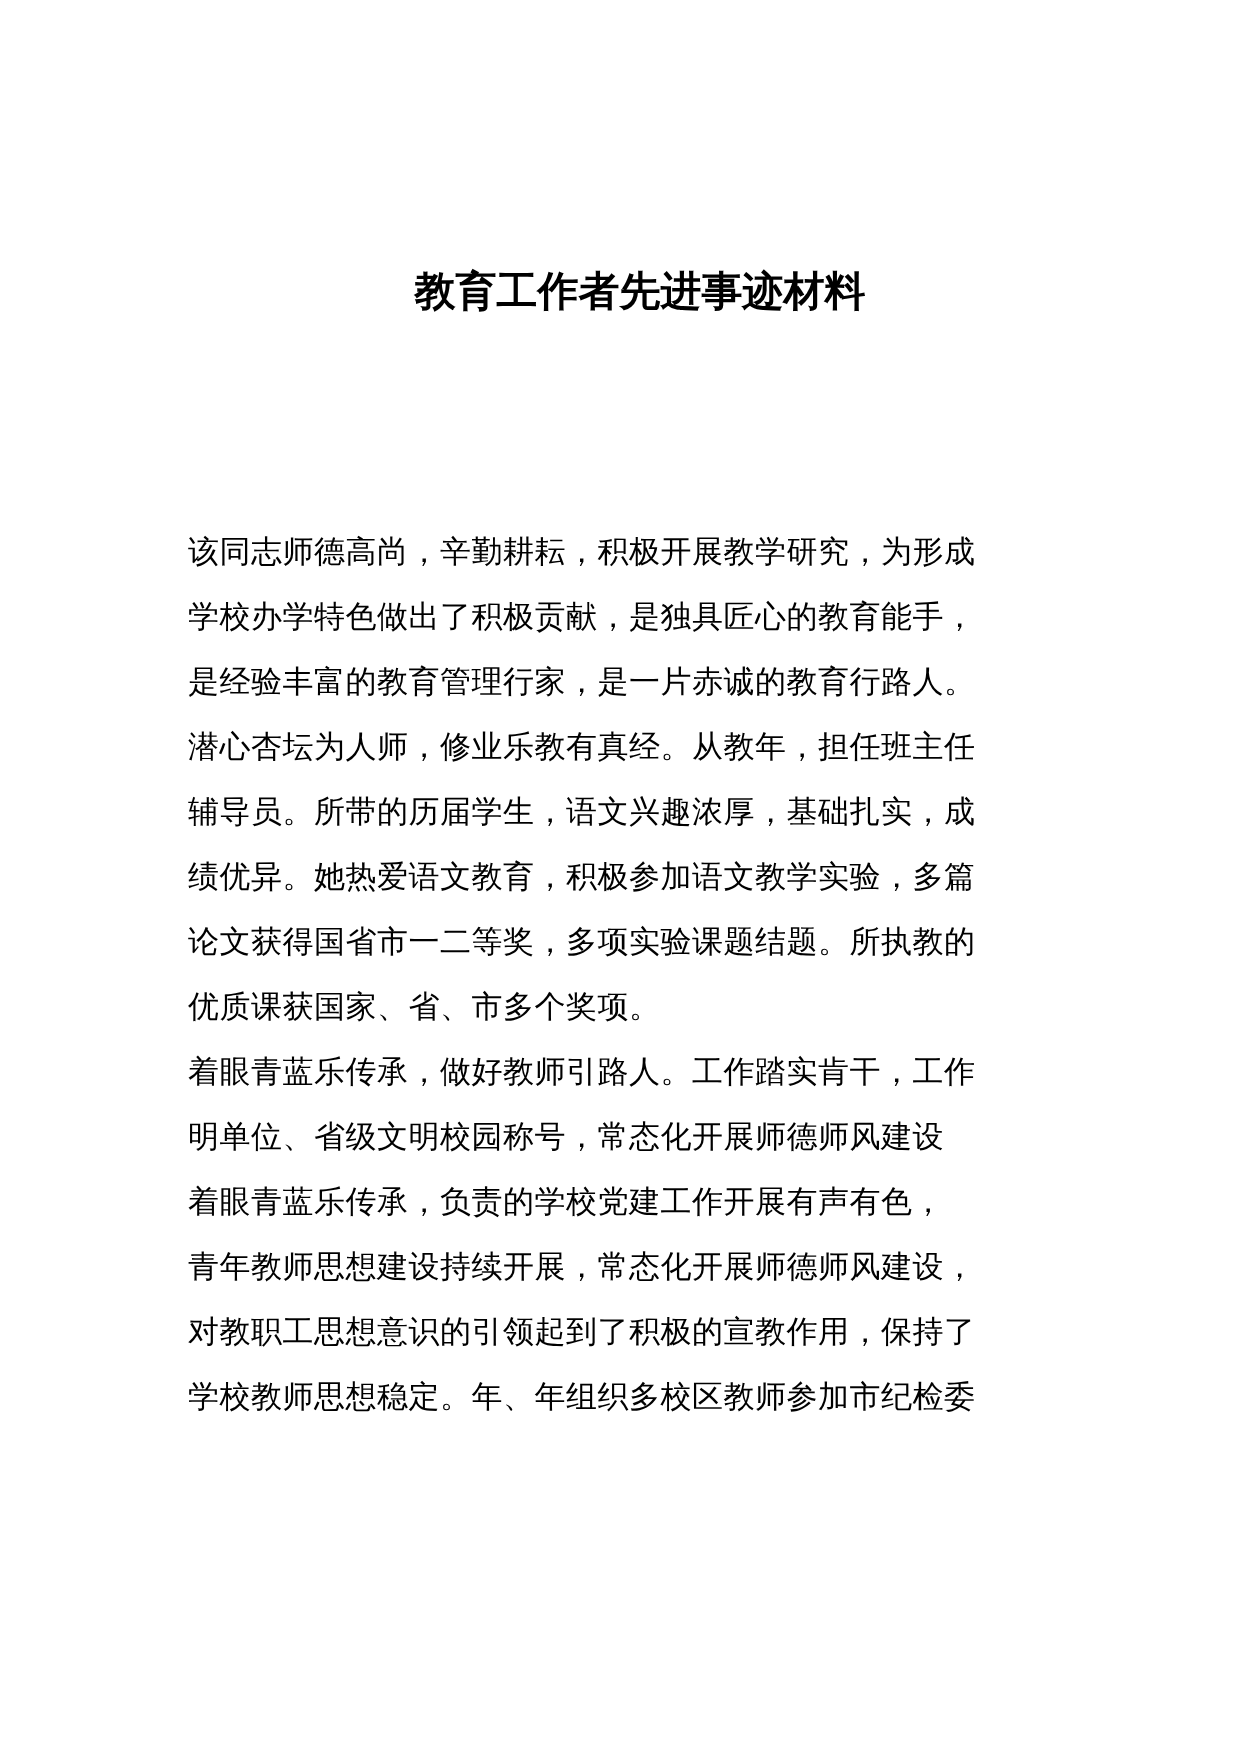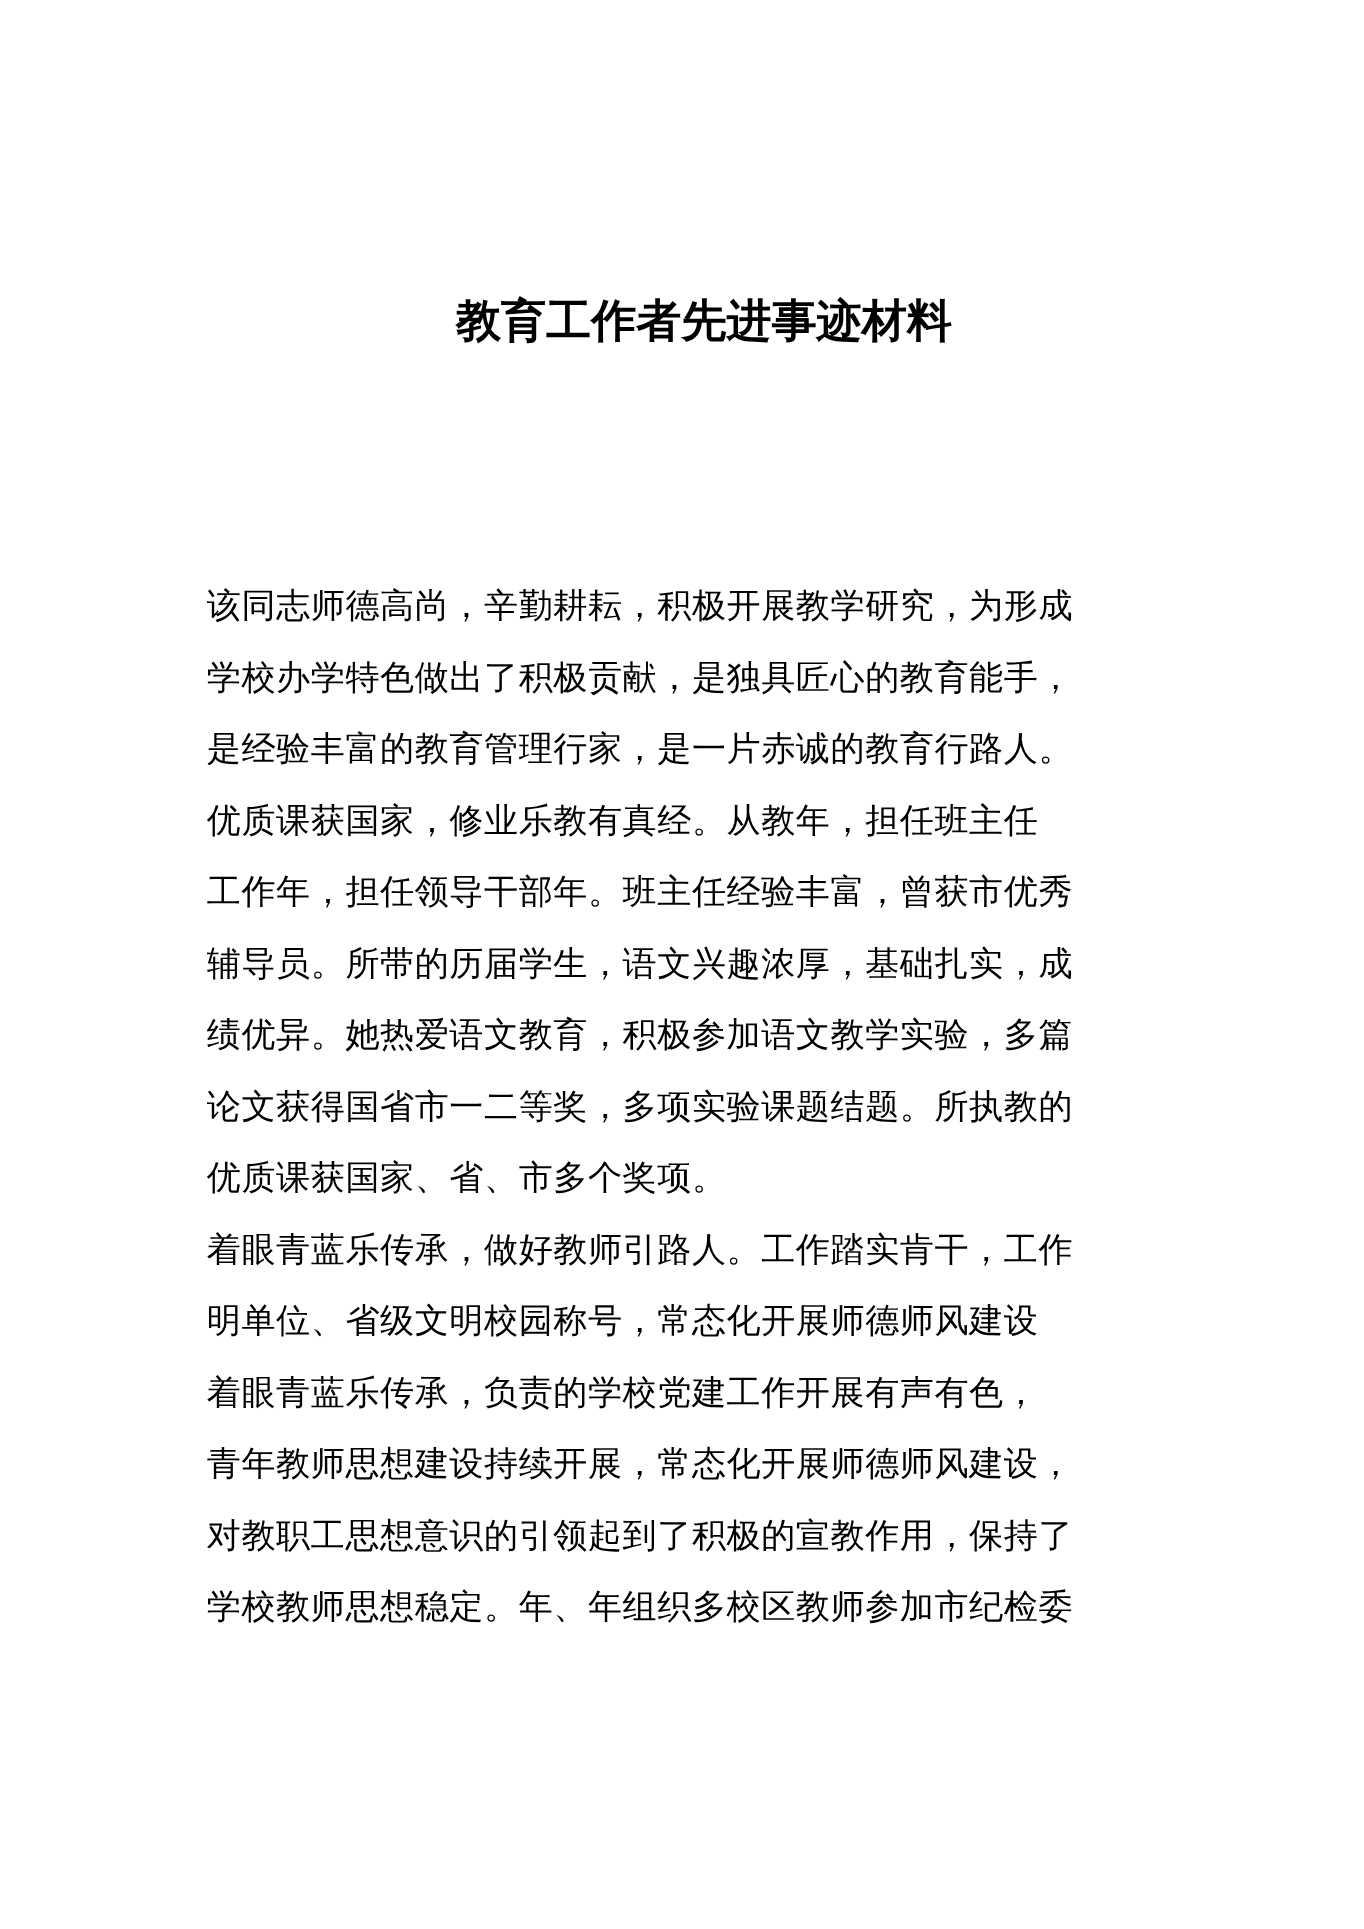--- a/index.html
+++ b/index.html
@@ -55,22 +55,21 @@
 <div class="page">
   <div class="title">教育工作者先进事迹材料</div>
 
   <div class="body-text">
     <div>
       <div class="line">该同志师德高尚，辛勤耕耘，积极开展教学研究，为形成</div>
       <div class="line">学校办学特色做出了积极贡献，是独具匠心的教育能手，</div>
       <div class="line">是经验丰富的教育管理行家，是一片赤诚的教育行路人。</div>
     </div>
     <div>
-      <div class="line">优质课获国家，修业乐教有真经。从教年，担任班主任</div>
-      <div class="line">工作年，担任领导干部年。班主任经验丰富，曾获市优秀</div>
+      <div class="line">潜心杏坛为人师，修业乐教有真经。从教年，担任班主任</div>
       <div class="line">辅导员。所带的历届学生，语文兴趣浓厚，基础扎实，成</div>
       <div class="line">绩优异。她热爱语文教育，积极参加语文教学实验，多篇</div>
       <div class="line">论文获得国省市一二等奖，多项实验课题结题。所执教的</div>
       <div class="line">优质课获国家、省、市多个奖项。</div>
     </div>
     <div>
       <div class="line">着眼青蓝乐传承，做好教师引路人。工作踏实肯干，工作</div>
       <div class="line">明单位、省级文明校园称号，常态化开展师德师风建设</div>
       <div class="line">着眼青蓝乐传承，负责的学校党建工作开展有声有色，</div>
       <div class="line">青年教师思想建设持续开展，常态化开展师德师风建设，</div>

